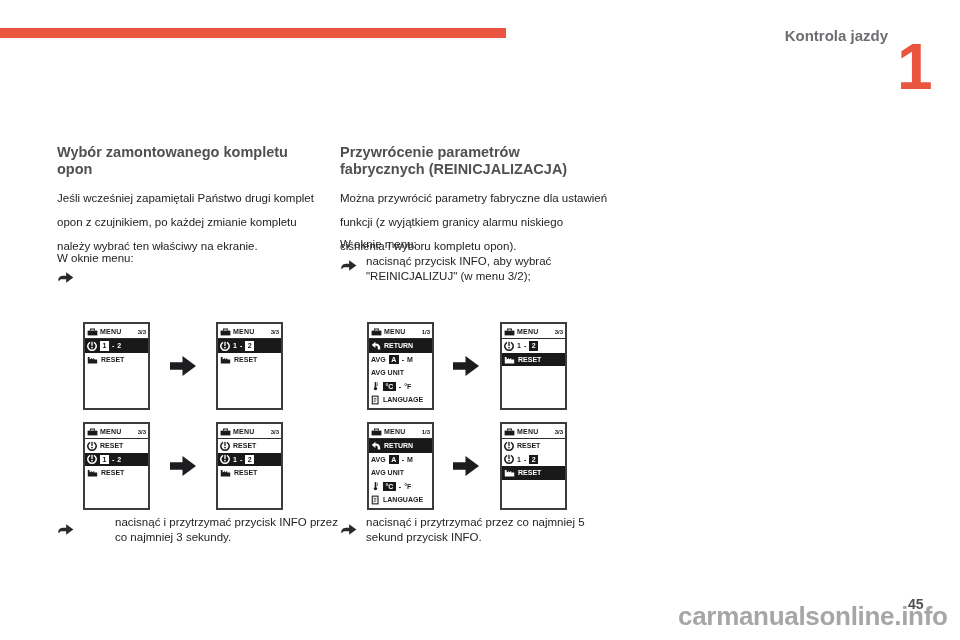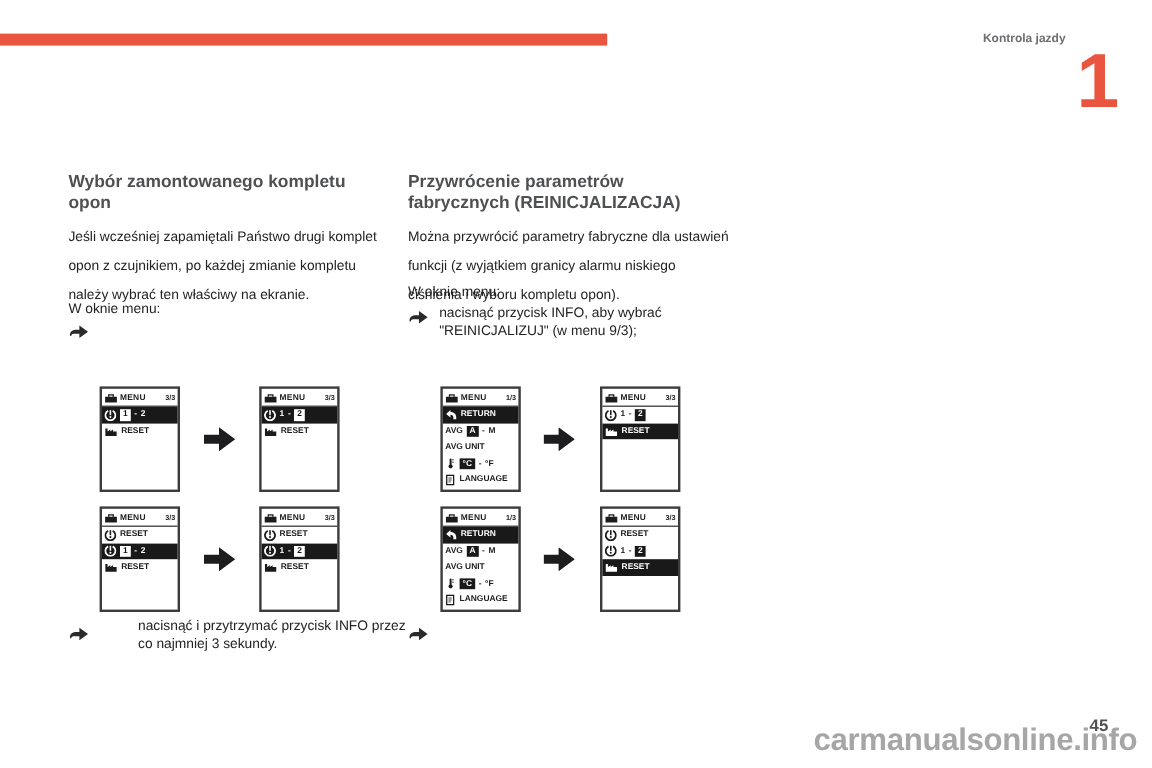--- a/index.html
+++ b/index.html
@@ -2,21 +2,21 @@
 <html><head>
 <meta charset="utf-8">
 <style>
   html,body{margin:0;padding:0;background:#ffffff;}
   .page{position:relative;width:960px;height:640px;background:#ffffff;overflow:hidden;
         font-family:"Liberation Sans",sans-serif;color:#232325;}
   .abs{position:absolute;}
 
   
   .topbar{left:0;top:28px;width:506px;height:10px;background:#e9553e;}
-  .section-title{top:27px;right:72px;font-size:10px;font-weight:bold;color:#6d6e71;}
+  .section-title{top:27px;right:72px;font-size:15px;font-weight:bold;color:#6d6e71;}
   .chapter-num{top:41px;left:897px;font-size:64px;line-height:52px;font-weight:bold;color:#e9553e;}
 
   
   .col-head{font-size:14.5px;font-weight:bold;color:#4f5052;line-height:1.17;}
   .body-text{font-size:11.5px;line-height:24px;color:#232325;}
   .menu-label{font-size:11.5px;font-weight:normal;color:#232325;}
   .step-text{font-size:11.5px;line-height:15px;color:#232325;}
   .note-text{font-size:11.5px;line-height:15.5px;color:#232325;}
 
   
@@ -64,21 +64,21 @@
 
   <div class="abs body-text" style="left:340px;top:186px;width:268px;">Można przywrócić parametry fabryczne dla ustawień funkcji (z wyjątkiem granicy alarmu niskiego ciśnienia i wyboru kompletu opon).</div>
   <div class="abs col-head" style="left:340px;top:144px;width:268px;">Przywrócenie parametrów fabrycznych (REINICJALIZACJA)</div>
   <div class="abs menu-label" style="left:340px;top:238px;">W oknie menu:</div>
 
   <span class="abs step-icon" style="left:340px;top:257px;">
     <svg width="17" height="12" viewBox="0 0 16 11">
         <path d="M1.2 8.6 C1.2 5.4 3.4 4.3 6.4 4.3 H8.6 V1 L15.4 5.9 L8.6 10.8 V7.5 H5 C3 7.5 2.4 8 2.2 9 C2 9.5 1.2 9.4 1.2 8.6 Z" fill="#2a2a2c"></path>
       </svg>
   </span>
-  <div class="abs step-text" style="left:366px;top:254px;width:238px;">nacisnąć przycisk INFO, aby wybrać "REINICJALIZUJ" (w menu 9/3);</div>
+  <div class="abs step-text" style="left:366px;top:254px;width:238px;">nacisnąć przycisk INFO, aby wybrać "REINICJALIZUJ" (w menu 3/2);</div>
 
   <div class="screen" style="left:83px;top:322px;">
       <div class="scr-head">
         <span class="ic">
           <svg width="11" height="8" viewBox="0 0 11 8">
             <path d="M3.6 2.6 V1 H7.4 V2.6" fill="none" stroke="currentColor" stroke-width="1.1"></path>
             <rect x="0.6" y="2.6" width="9.8" height="4.8" fill="currentColor"></rect>
           </svg>
         </span>
         <span class="scr-title">MENU</span>
@@ -424,17 +424,18 @@
         <path d="M1.2 8.6 C1.2 5.4 3.4 4.3 6.4 4.3 H8.6 V1 L15.4 5.9 L8.6 10.8 V7.5 H5 C3 7.5 2.4 8 2.2 9 C2 9.5 1.2 9.4 1.2 8.6 Z" fill="#2a2a2c"></path>
       </svg>
   </span>
   <div class="abs step-text" style="left:83px;top:515px;width:238px;margin-left:32px;">nacisnąć i przytrzymać przycisk INFO przez co najmniej 3 sekundy.</div>
 
   <span class="abs step-icon" style="left:340px;top:521px;">
     <svg width="17" height="12" viewBox="0 0 16 11">
         <path d="M1.2 8.6 C1.2 5.4 3.4 4.3 6.4 4.3 H8.6 V1 L15.4 5.9 L8.6 10.8 V7.5 H5 C3 7.5 2.4 8 2.2 9 C2 9.5 1.2 9.4 1.2 8.6 Z" fill="#2a2a2c"></path>
       </svg>
   </span>
+  <div class="abs step-text" style="left:366px;top:515px;width:244px;">nacisnąć i przytrzymać przez co najmniej 5 sekund przycisk INFO.</div>
 
   <div class="abs page-num">45</div>
   <div class="abs watermark">carmanualsonline.info</div>
 
 </div>
 
 </body></html>

